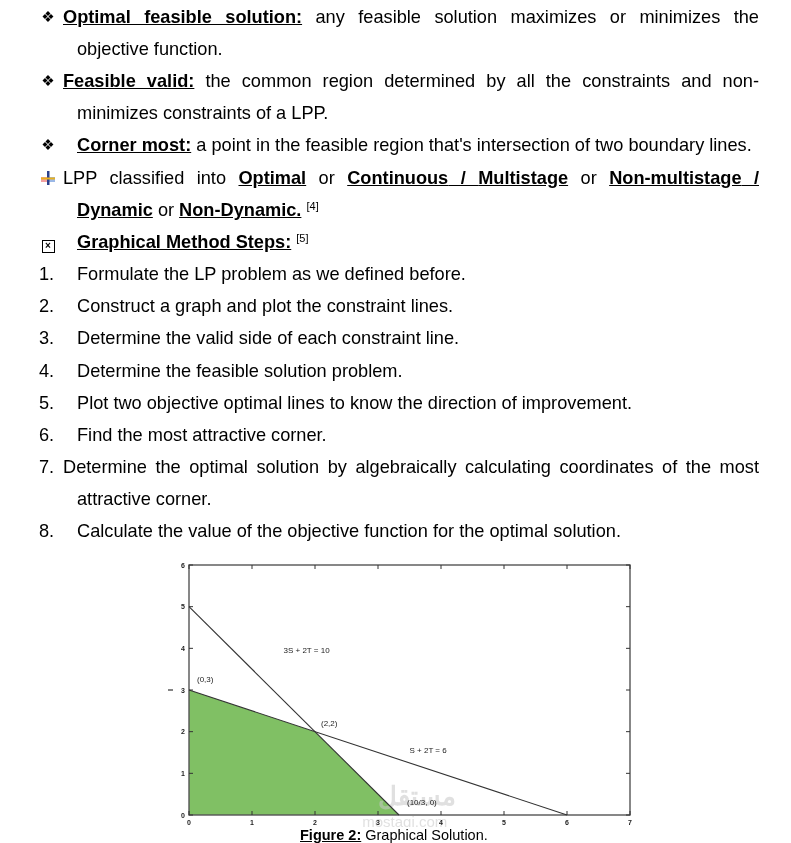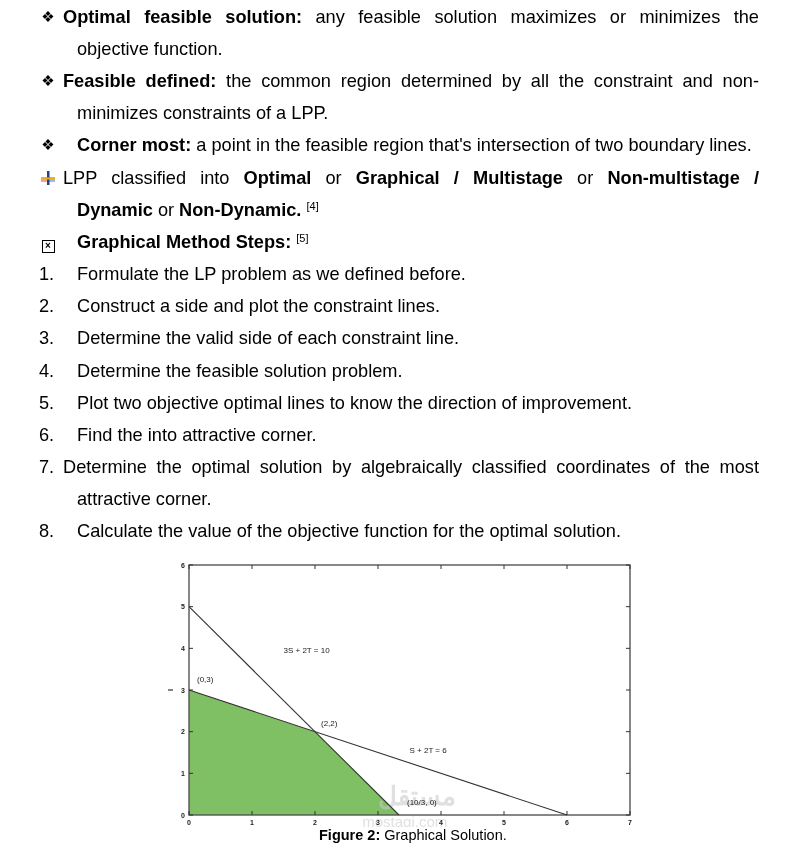--- a/index.html
+++ b/index.html
@@ -8,106 +8,106 @@
       font-family: "Liberation Sans", sans-serif; color: #000;
     }
     .line {
       position: absolute; left: 0; width: 791px; font-size: 18.2px; line-height: 20px;
       white-space: nowrap;
     }
     .just { position: absolute; left: 63px; width: 696px; text-align: justify; text-align-last: justify; }
     .plain { position: absolute; left: 77px; }
     .bullet { position: absolute; left: 38px; width: 20px; text-align: center; }
     .num { position: absolute; left: 39px; }
-    b { font-weight: bold; }
+    b { font-weight: bold; text-decoration: underline; }
     sup { font-size: 11px; vertical-align: 6px; line-height: 0; }
     .diamond-icon { font-size: 15px; }
     .pin-icon { display: inline-block; width: 16px; height: 16px; position: relative; top: 2px; }
     .box-icon {
       display: inline-block; width: 13px; height: 13px; border: 1.5px solid #000; box-sizing: border-box;
       position: relative; top: 1px; font-size: 10px; line-height: 10px; text-align: center; font-weight: bold;
     }
     #plot { position: absolute; left: 160px; top: 552px; }
     .caption { position: absolute; left: 0; width: 791px; top: 827px; text-align: center; font-size: 14.5px; }
-    .caption-inner { position: absolute; left: 319px; }
+    .caption-inner { position: absolute; left: 300px; }
     .tick-label { font-family: "Liberation Sans", sans-serif; font-size: 7px; fill: #222; font-weight: bold; }
     .anno { font-family: "Liberation Sans", sans-serif; font-size: 8px; fill: #222; }
     .watermark { font-family: "Liberation Sans", sans-serif; fill: #c8c8c8; opacity: 0.55; }
   </style>
 </head>
 <body>
 
 <div class="line" style="top:7px;">
   <span class="bullet diamond-icon">❖</span>
   <span class="just"><b>Optimal feasible solution:</b><span> any feasible solution maximizes or minimizes the</span></span>
 </div>
 <div class="line" style="top:39px;">
   <span class="plain">objective function.</span>
 </div>
 
 <div class="line" style="top:71px;">
   <span class="bullet diamond-icon">❖</span>
-  <span class="just"><b>Feasible defined:</b><span> the common region determined by all the constraint and non-</span></span>
+  <span class="just"><b>Feasible valid:</b><span> the common region determined by all the constraints and non-</span></span>
 </div>
 <div class="line" style="top:103px;">
   <span class="plain">minimizes constraints of a LPP.</span>
 </div>
 
 <div class="line" style="top:135px;">
   <span class="bullet diamond-icon">❖</span>
   <span class="plain"><b>Corner most:</b><span> a point in the feasible region that's intersection of two boundary lines.</span></span>
 </div>
 
 <div class="line" style="top:168px;">
   <span class="bullet">
     <svg class="pin-icon" viewBox="0 0 16 16">
       <rect x="1" y="7" width="7" height="5" fill="#f2a0a0"></rect>
       <rect x="8" y="7" width="7" height="5" fill="#9bb8e6"></rect>
       <rect x="7" y="1" width="2.5" height="14" fill="#2a3f8c"></rect>
       <rect x="1" y="7.5" width="14" height="2" fill="#e9b01c"></rect>
     </svg>
   </span>
-  <span class="just"><span>LPP classified into </span><b>Optimal</b><span> or </span><b>Graphical</b><b> / </b><b>Multistage</b><span> or </span><b>Non-multistage</b><b> /</b></span>
+  <span class="just"><span>LPP classified into </span><b>Optimal</b><span> or </span><b>Continuous</b><b> / </b><b>Multistage</b><span> or </span><b>Non-multistage</b><b> /</b></span>
 </div>
 <div class="line" style="top:200px;">
   <span class="plain"><b>Dynamic</b><span> or </span><b>Non-Dynamic.</b> <sup>[4]</sup></span>
 </div>
 
 <div class="line" style="top:232px;">
   <span class="bullet"><span class="box-icon">×</span></span>
   <span class="plain"><b>Graphical Method Steps:</b> <sup>[5]</sup></span>
 </div>
 
 <div class="line" style="top:264px;">
   <span class="num">1.</span>
   <span class="plain">Formulate the LP problem as we defined before.</span>
 </div>
 <div class="line" style="top:296px;">
   <span class="num">2.</span>
-  <span class="plain">Construct a side and plot the constraint lines.</span>
+  <span class="plain">Construct a graph and plot the constraint lines.</span>
 </div>
 <div class="line" style="top:328px;">
   <span class="num">3.</span>
   <span class="plain">Determine the valid side of each constraint line.</span>
 </div>
 <div class="line" style="top:361px;">
   <span class="num">4.</span>
   <span class="plain">Determine the feasible solution problem.</span>
 </div>
 <div class="line" style="top:393px;">
   <span class="num">5.</span>
   <span class="plain">Plot two objective optimal lines to know the direction of improvement.</span>
 </div>
 <div class="line" style="top:425px;">
   <span class="num">6.</span>
-  <span class="plain">Find the into attractive corner.</span>
+  <span class="plain">Find the most attractive corner.</span>
 </div>
 <div class="line" style="top:457px;">
   <span class="num">7.</span>
-  <span class="just">Determine the optimal solution by algebraically classified coordinates of the most</span>
+  <span class="just">Determine the optimal solution by algebraically calculating coordinates of the most</span>
 </div>
 <div class="line" style="top:489px;">
   <span class="plain">attractive corner.</span>
 </div>
 <div class="line" style="top:521px;">
   <span class="num">8.</span>
   <span class="plain">Calculate the value of the objective function for the optimal solution.</span>
 </div>
 
 <svg id="plot" width="480" height="275">

